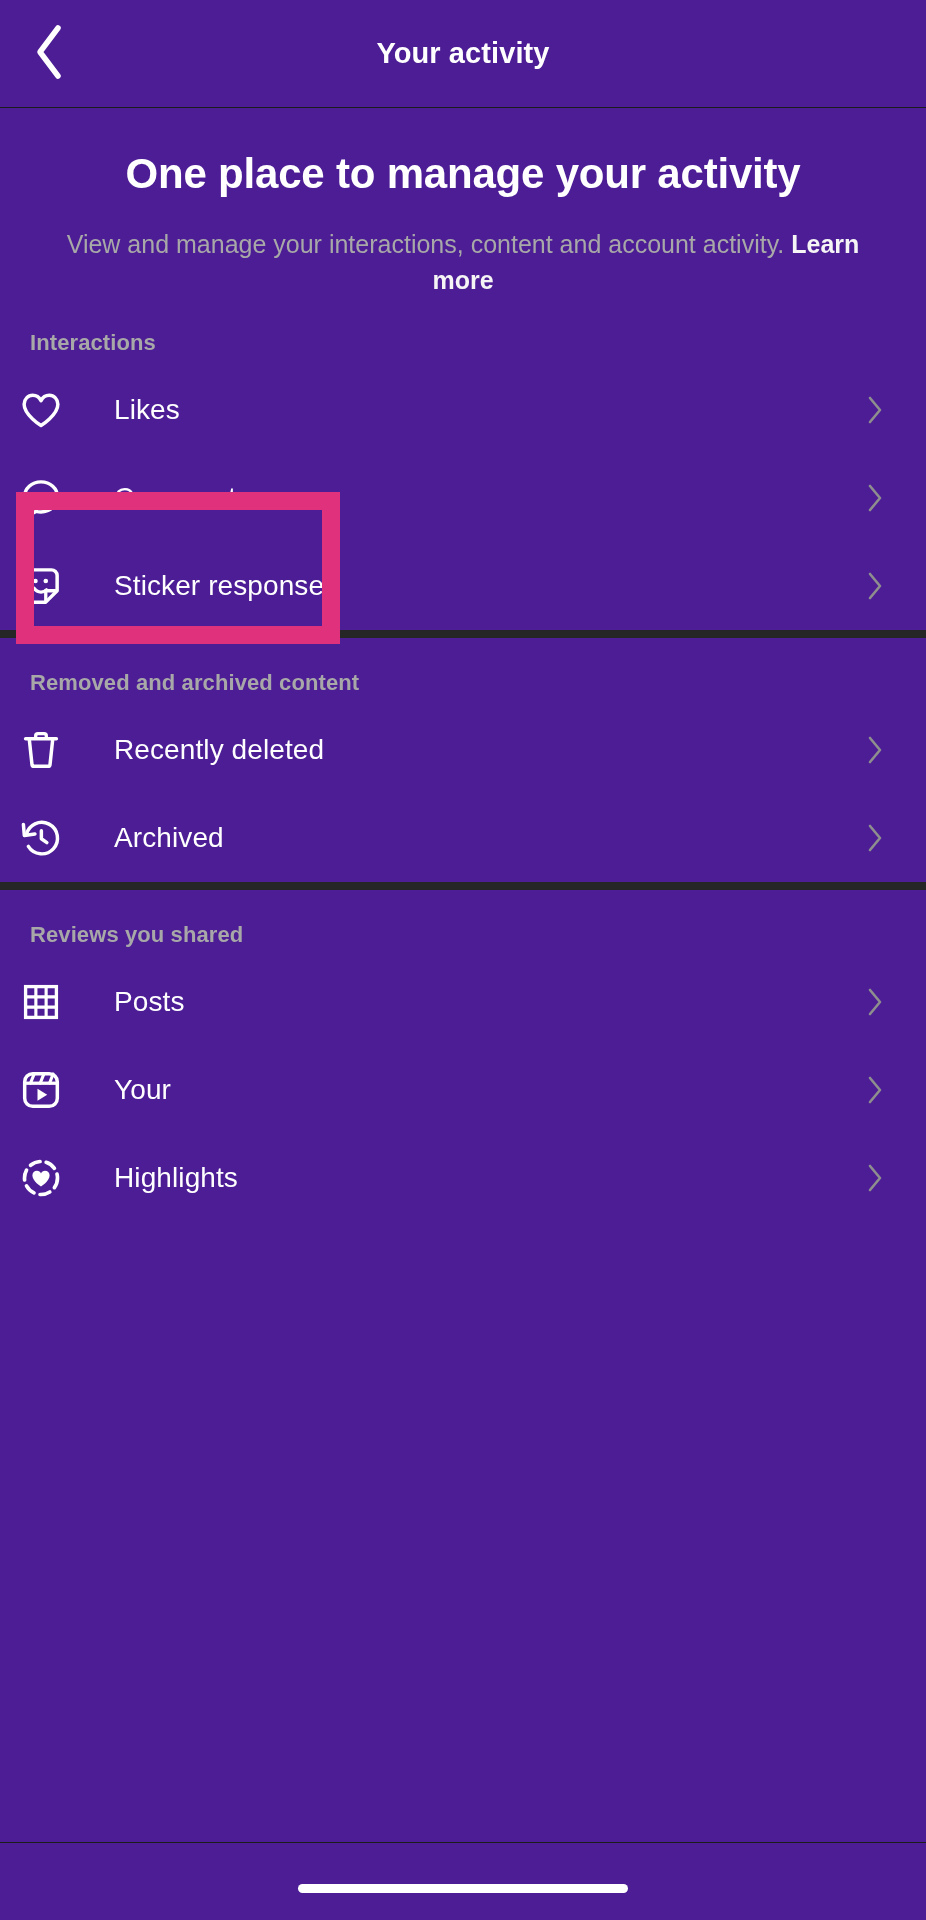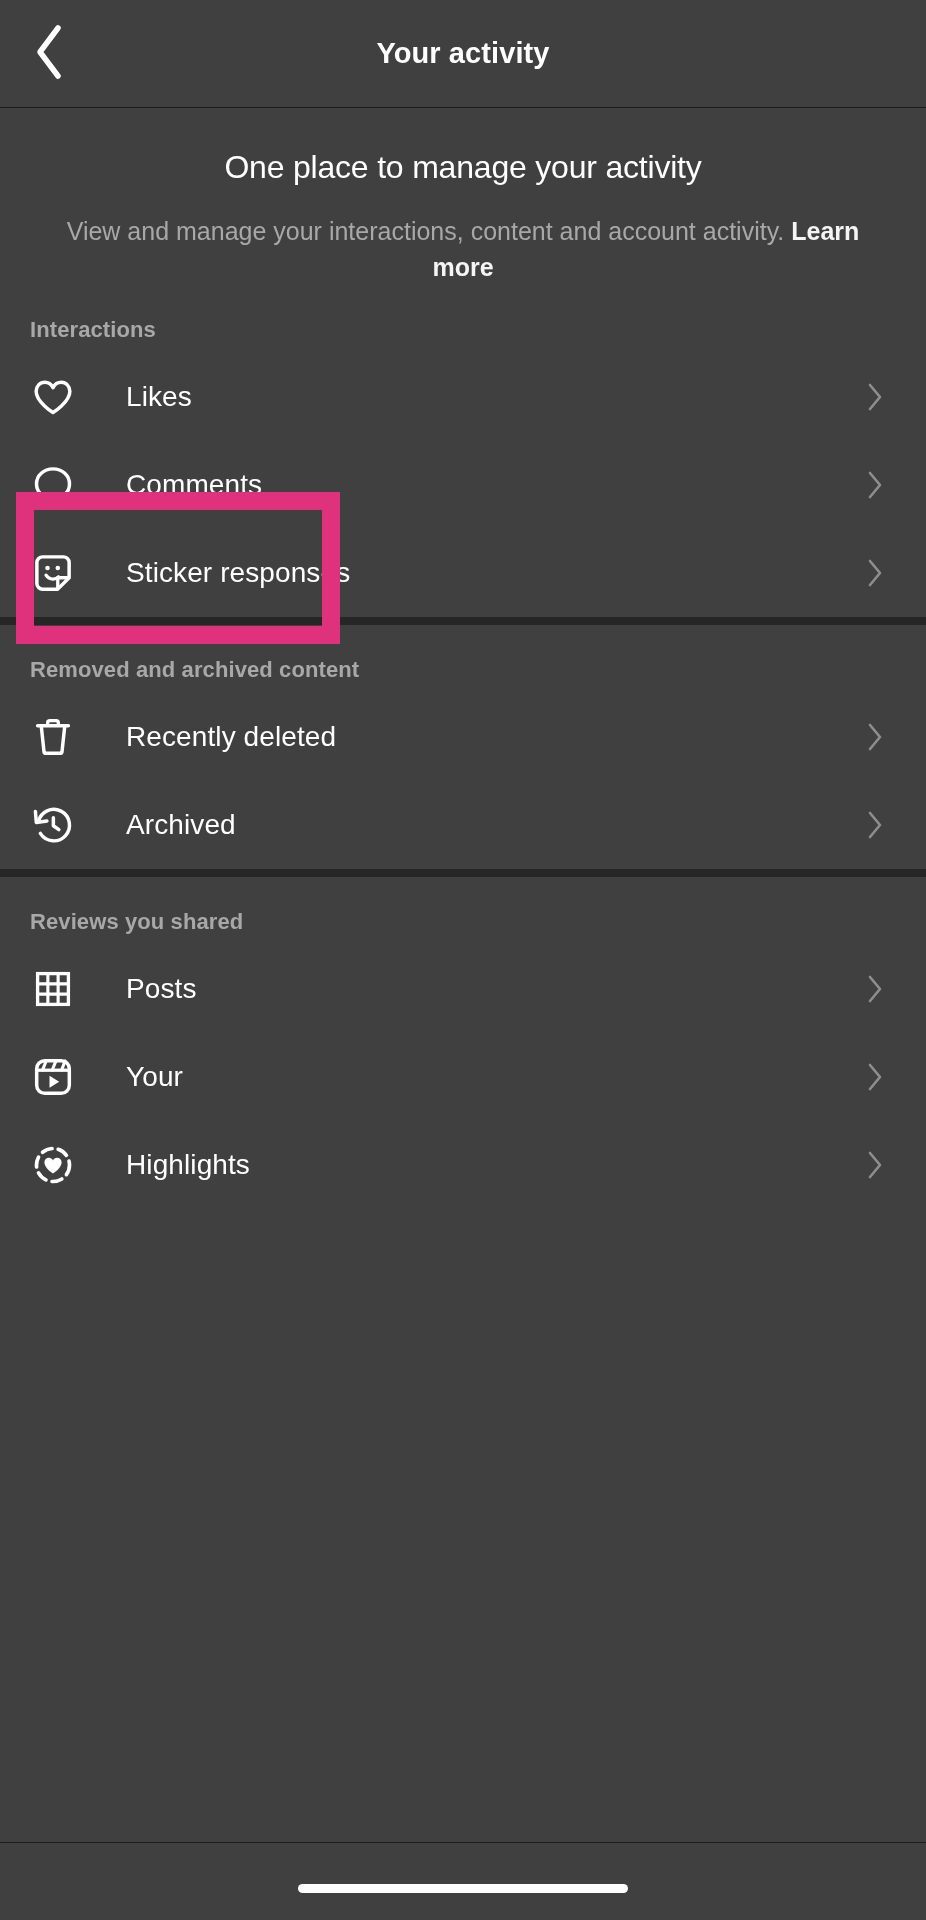--- a/index.html
+++ b/index.html
@@ -2,21 +2,21 @@
 <html><head>
 <meta charset="utf-8">
 <style>
   * { margin:0; padding:0; box-sizing:border-box; }
   html, body {
     width:926px; height:1920px;
     background:#000;
     font-family:"Liberation Sans", sans-serif;
     overflow:hidden;
   }
-  .screen { position:relative; width:926px; height:1920px; background:#404040; }
+  .screen { position:relative; width:926px; height:1920px; background:#4c1d95; }
 
   
   .header {
     position:relative;
     height:108px;
     border-bottom:1px solid #1c1c1c;
     display:flex; align-items:center; justify-content:center;
   }
   .back-btn {
     position:absolute; left:18px; top:50%; transform:translateY(-50%);
@@ -24,21 +24,21 @@
     display:flex; align-items:center; justify-content:center;
     cursor:pointer;
   }
   .header-title {
     color:#fff; font-size:29px; font-weight:bold; letter-spacing:.1px;
   }
 
   
   .hero { padding:38px 62px 0 62px; text-align:center; }
   .hero-title {
-    color:#fff; font-size:32px; font-weight:normal;
+    color:#fff; font-size:42px; font-weight:bold;
     line-height:1.32; letter-spacing:-.2px;
   }
   .hero-sub {
     margin-top:26px;
     color:#a8a8a8; font-size:25px; line-height:1.42;
   }
   .hero-sub .learn {
     color:#f5f5f5; font-weight:bold;
   }
 
@@ -48,21 +48,21 @@
     color:#a8a8a8; font-size:22px; font-weight:bold;
     padding:22px 16px 10px 30px;
     letter-spacing:.1px;
   }
   .divider { height:8px; background:#262626; }
 
   .row {
     position:relative;
     display:flex; align-items:center;
     height:88px;
-    padding:0 30px;
+    padding:0 18px;
     cursor:pointer;
   }
   .row-icon {
     width:46px; height:46px; flex:0 0 46px;
     display:flex; align-items:center; justify-content:center;
   }
   .row-icon svg { display:block; }
   .row-label {
     margin-left:50px;
     color:#fff; font-size:28px; letter-spacing:.1px;

